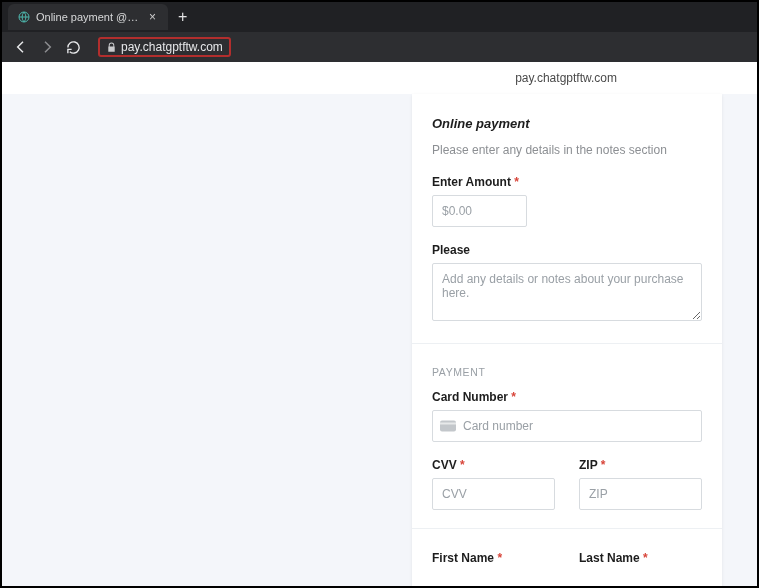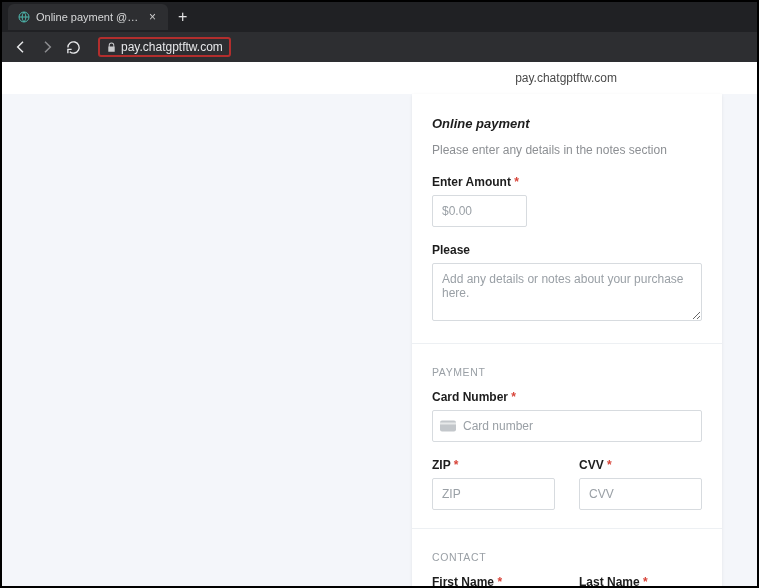--- a/index.html
+++ b/index.html
@@ -113,33 +113,32 @@
             <label class="label"><span>Card Number</span> <span class="req">*</span></label>
             <div class="card-icon-input">
               <span class="icon-card"></span>
               <input class="input" placeholder="Card number" style="">
             </div>
           </div>
         </div>
         <div class="gap"></div>
         <div class="row">
           <div class="col">
+            <label class="label"><span>CVV</span> <span class="req">*</span></label>
+            <input class="input" placeholder="CVV" style="">
+          </div>
+          <div class="col">
             <label class="label"><span>ZIP</span> <span class="req">*</span></label>
             <input class="input" placeholder="ZIP" style="">
-          </div>
-          <div class="col">
-            <label class="label"><span>CVV</span> <span class="req">*</span></label>
-            <input class="input" placeholder="CVV" style="">
           </div>
         </div>
       </div>
 
       <div class="hr"></div>
       <div class="card-pad">
-        <div class="sect">CONTACT</div>
         <div class="row">
           <div class="col">
             <label class="label"><span>First Name</span> <span class="req">*</span></label>
 
           </div>
           <div class="col">
             <label class="label"><span>Last Name</span> <span class="req">*</span></label>
 
           </div>
         </div>

